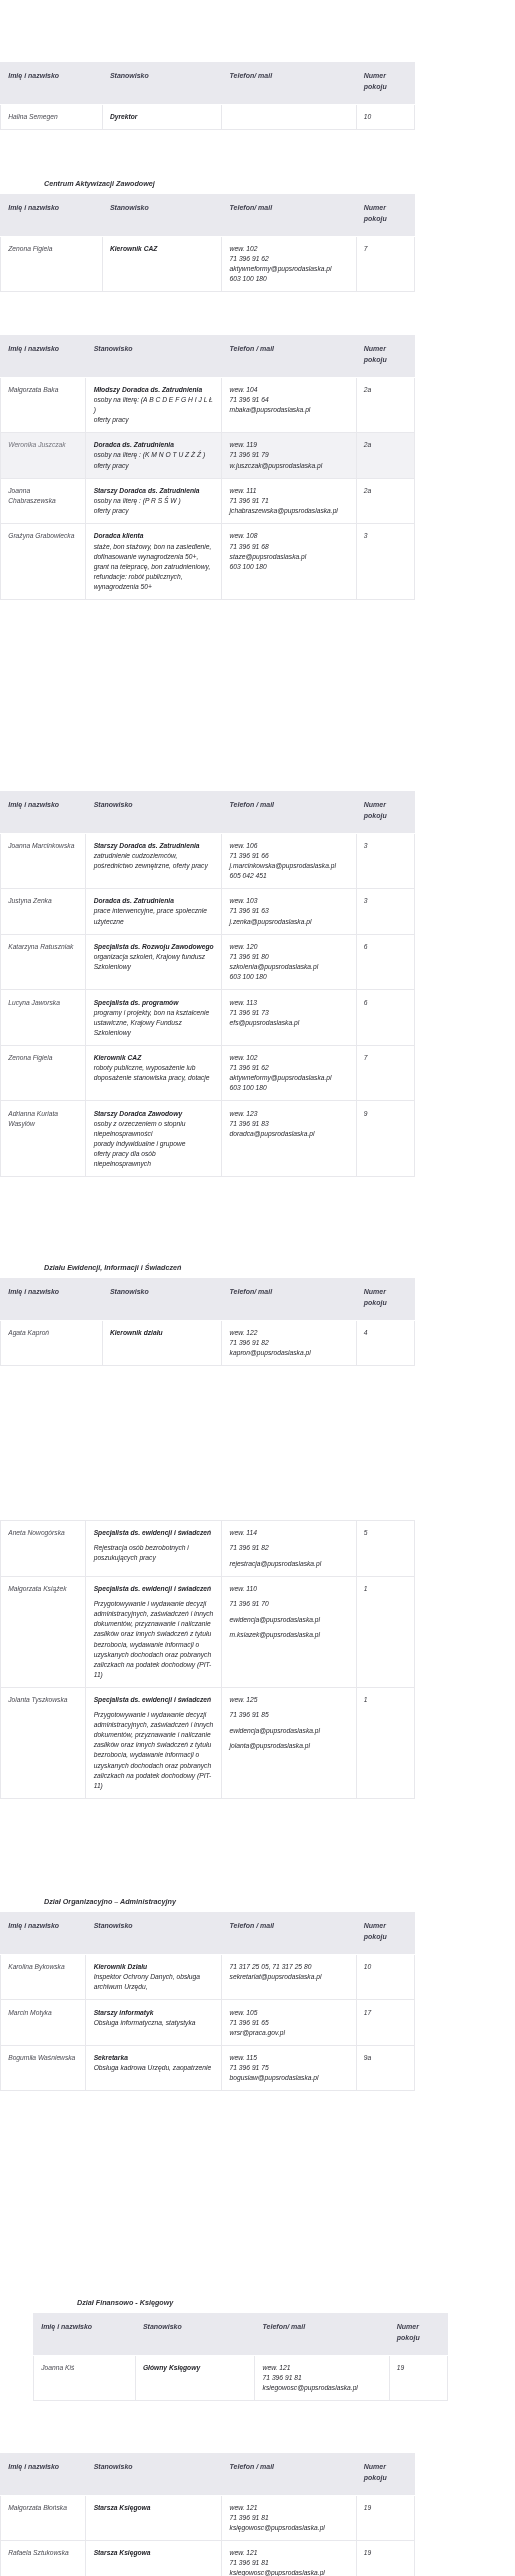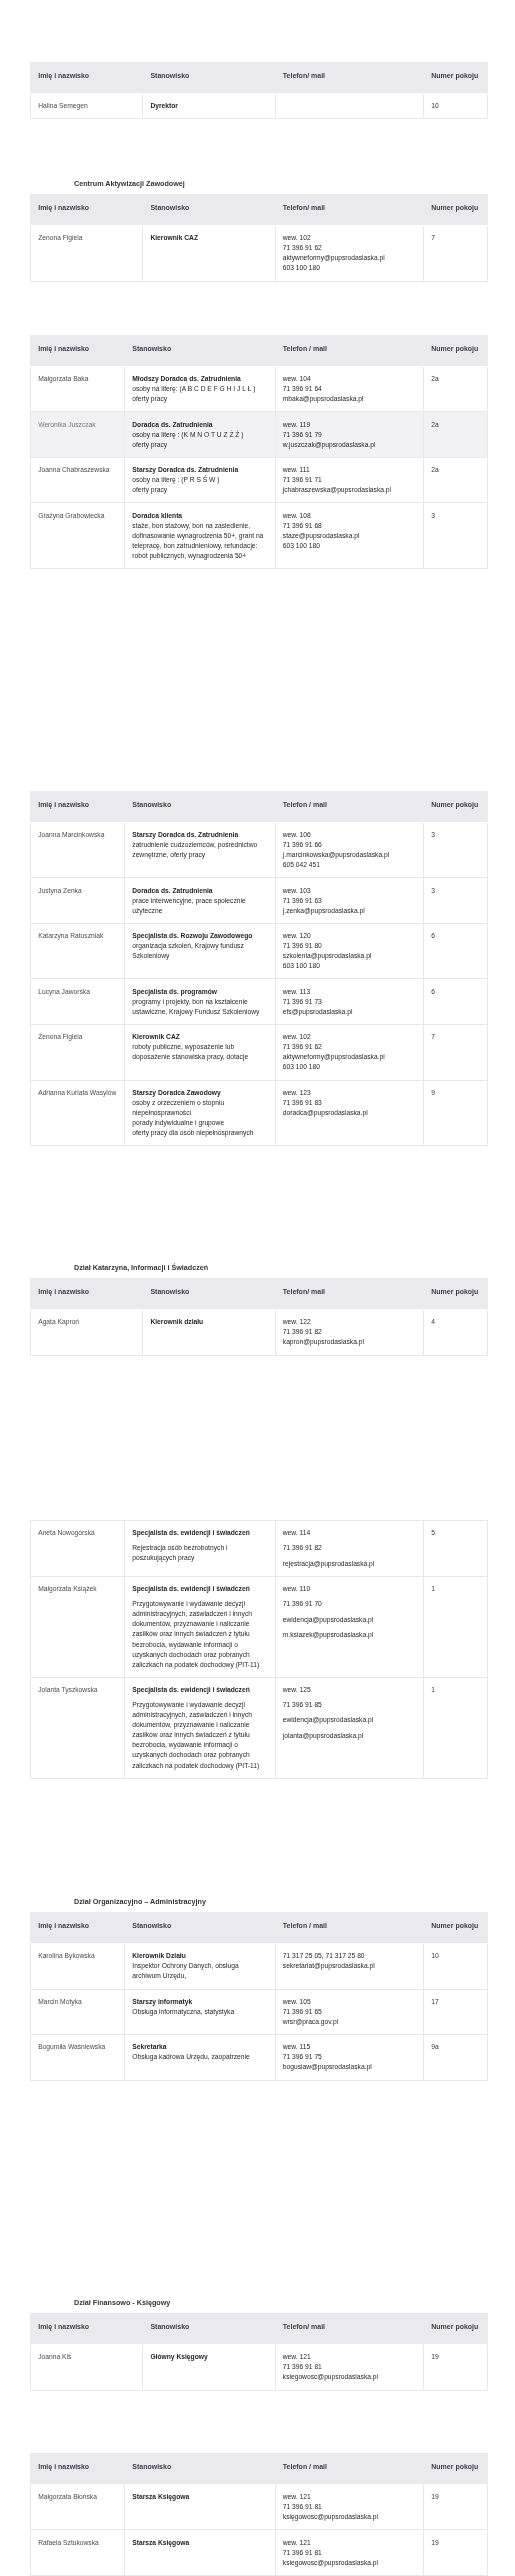--- a/index.html
+++ b/index.html
@@ -10,31 +10,32 @@
   body {
     position: relative;
     width: 515px;
     height: 2913px;
     font-family: "Liberation Sans", "DejaVu Sans", sans-serif;
     font-size: 6.7px;
     color: #26262c;
   }
   .sec {
     position: absolute;
-    left: 30px;
-    width: 458px;
+    left: 0;
+    width: 415px;
+    font-style: italic;
   }
   #sec-0 { top: 62px; }
   #sec-1 { top: 179px; }
   #sec-2 { top: 335px; }
   #sec-3 { top: 791px; }
   #sec-4 { top: 1263px; }
   #sec-5 { top: 1520px; }
   #sec-6 { top: 1897px; }
-  #sec-7 { top: 2298px; }
+  #sec-7 { top: 2298px; padding-left: 33px; }
   #sec-8 { top: 2453px; }
 
   .dept-heading {
     margin: 0 0 6.2px 44px;
     font-size: 7.2px;
     font-weight: 700;
     color: #333339;
   }
   #sec-6 .dept-heading { }
 
@@ -304,21 +305,21 @@
             <div class="line">71 396 91 83</div>
             <div class="line">doradca@pupsrodaslaska.pl</div>
           </td>
           <td class="room-cell c3">9</td>
         </tr>
       </tbody>
     </table>
 </section>
 
 <section class="sec" id="sec-4">
-  <h2 class="dept-heading">Dział Katarzyna, Informacji i Świadczeń</h2>
+  <h2 class="dept-heading">Działu Ewidencji, Informacji i Świadczeń</h2>
   <table class="staff-table cols-wide">
       <thead>
         <tr>
           <th class="h c0">Imię i nazwisko</th>
           <th class="h c1">Stanowisko</th>
           <th class="h c2">Telefon/ mail</th>
           <th class="h c3">Numer pokoju</th>
         </tr>
       </thead>
       <tbody>

